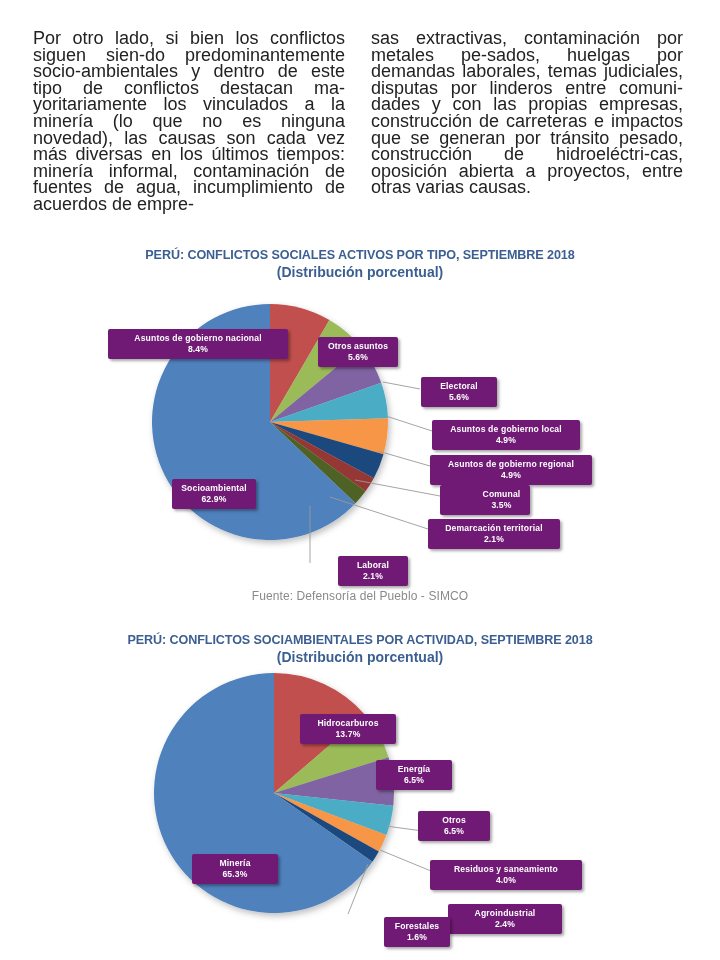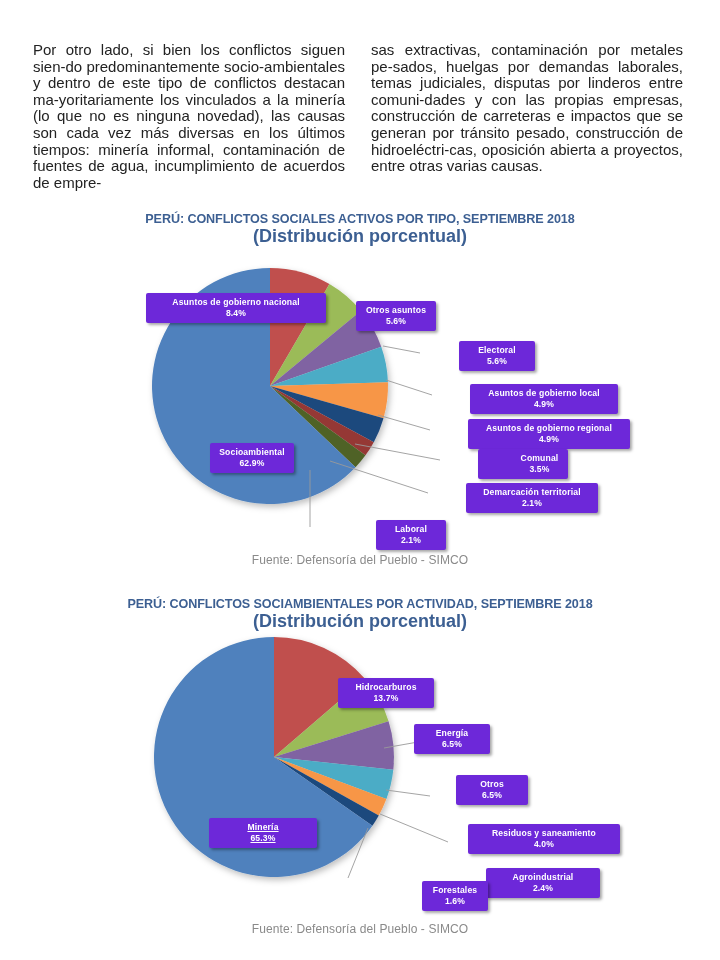--- a/index.html
+++ b/index.html
@@ -18,73 +18,72 @@
 
   
   .text-block {
     position: absolute;
     top: 30px;
     display: flex;
     gap: 26px;
   }
   .col {
     width: 312px;
-    font-size: 15px;
+    font-size: 18px;
     line-height: 16.6px;
     color: #222222;
     text-align: justify;
     text-justify: inter-word;
     hyphens: manual;
-    margin-top: 12px;
   }
   .col p { margin: 0; }
 
   
   .chart-block { position: absolute; left: 0; width: 720px; }
   .chart-title {
     text-align: center;
     color: #3c5f92;
     font-weight: bold;
     font-size: 12.6px;
     line-height: 17px;
     letter-spacing: -0.1px;
+    margin-top: 36px;
   }
   .chart-subtitle {
     text-align: center;
     color: #3c5f92;
     font-weight: bold;
-    font-size: 18px;
+    font-size: 14px;
     line-height: 17px;
   }
   .chart-source {
     text-align: center;
     color: #8a8a8a;
     font-size: 12px;
     letter-spacing: 0.1px;
   }
 
   .pie-area { position: relative; width: 720px; }
 
   svg.pie-svg { position: absolute; left: 0; top: 0; overflow: visible; }
 
   
   .callout {
     position: absolute;
-    background: #6d28d9;
+    background: #701a75;
     color: #ffffff;
     font-weight: bold;
     font-size: 8.6px;
     line-height: 11px;
     text-align: center;
     padding: 4px 8px 4px 8px;
     border-radius: 2px;
     white-space: nowrap;
     box-shadow: 2px 2px 3px rgba(0,0,0,0.35);
     letter-spacing: 0.15px;
-    margin-left: 38px;
   }
   .callout .pct { display: block; }
 </style>
 </head>
 <body>
 
 <div class="page">
 
   <div class="text-block" style="left:33px;">
     <div class="col">
@@ -229,21 +228,21 @@
       <div class="callout" style="left:448px; top:238px; width:114px;">
         <span>Agroindustrial</span>
         <span class="pct">2.4%</span>
       </div>
 
       <div class="callout" style="left:384px; top:251px; width:66px;">
         <span>Forestales</span>
         <span class="pct">1.6%</span>
       </div>
 
-      <div class="callout" style="left:171px; top:188px; width:108px;text-decoration:underline;">
+      <div class="callout" style="left:192px; top:188px; width:86px;">
         <span>Minería</span>
         <span class="pct">65.3%</span>
       </div>
     </div>
 
     <div class="chart-source" style="margin-top:12px;">Fuente: Defensoría del Pueblo - SIMCO</div>
   </div>
 
 </div>
 

